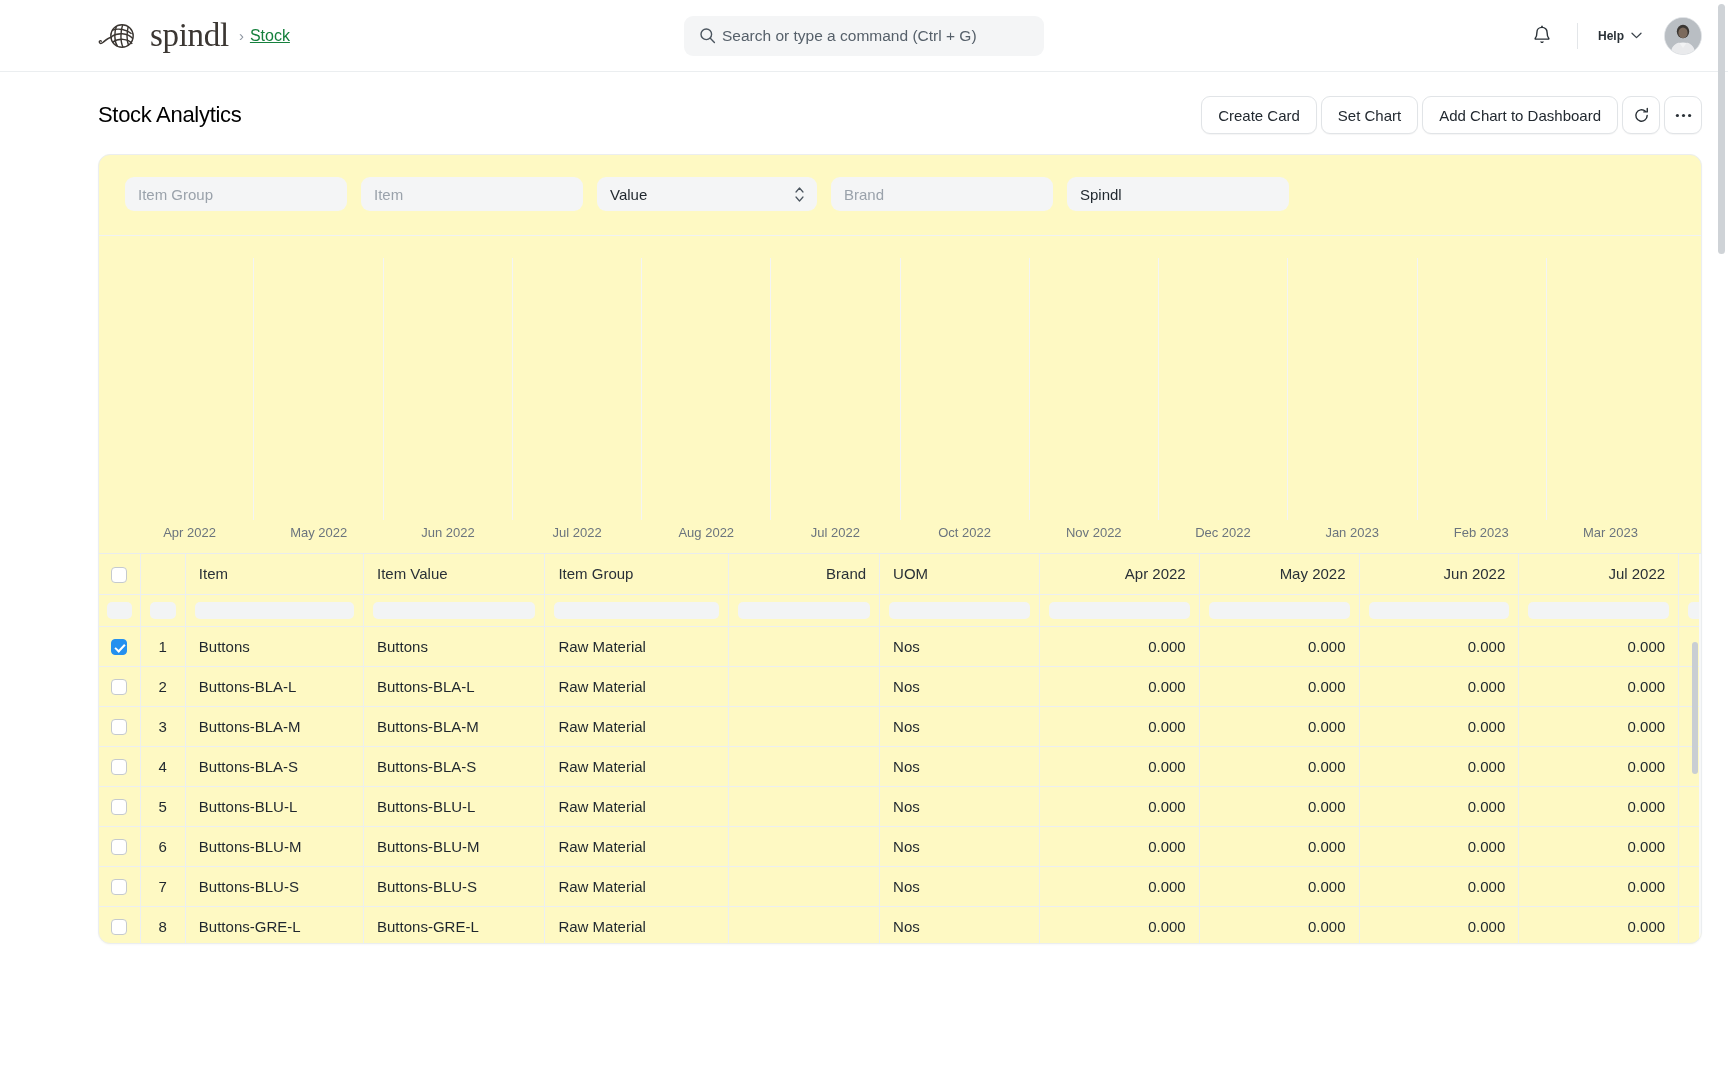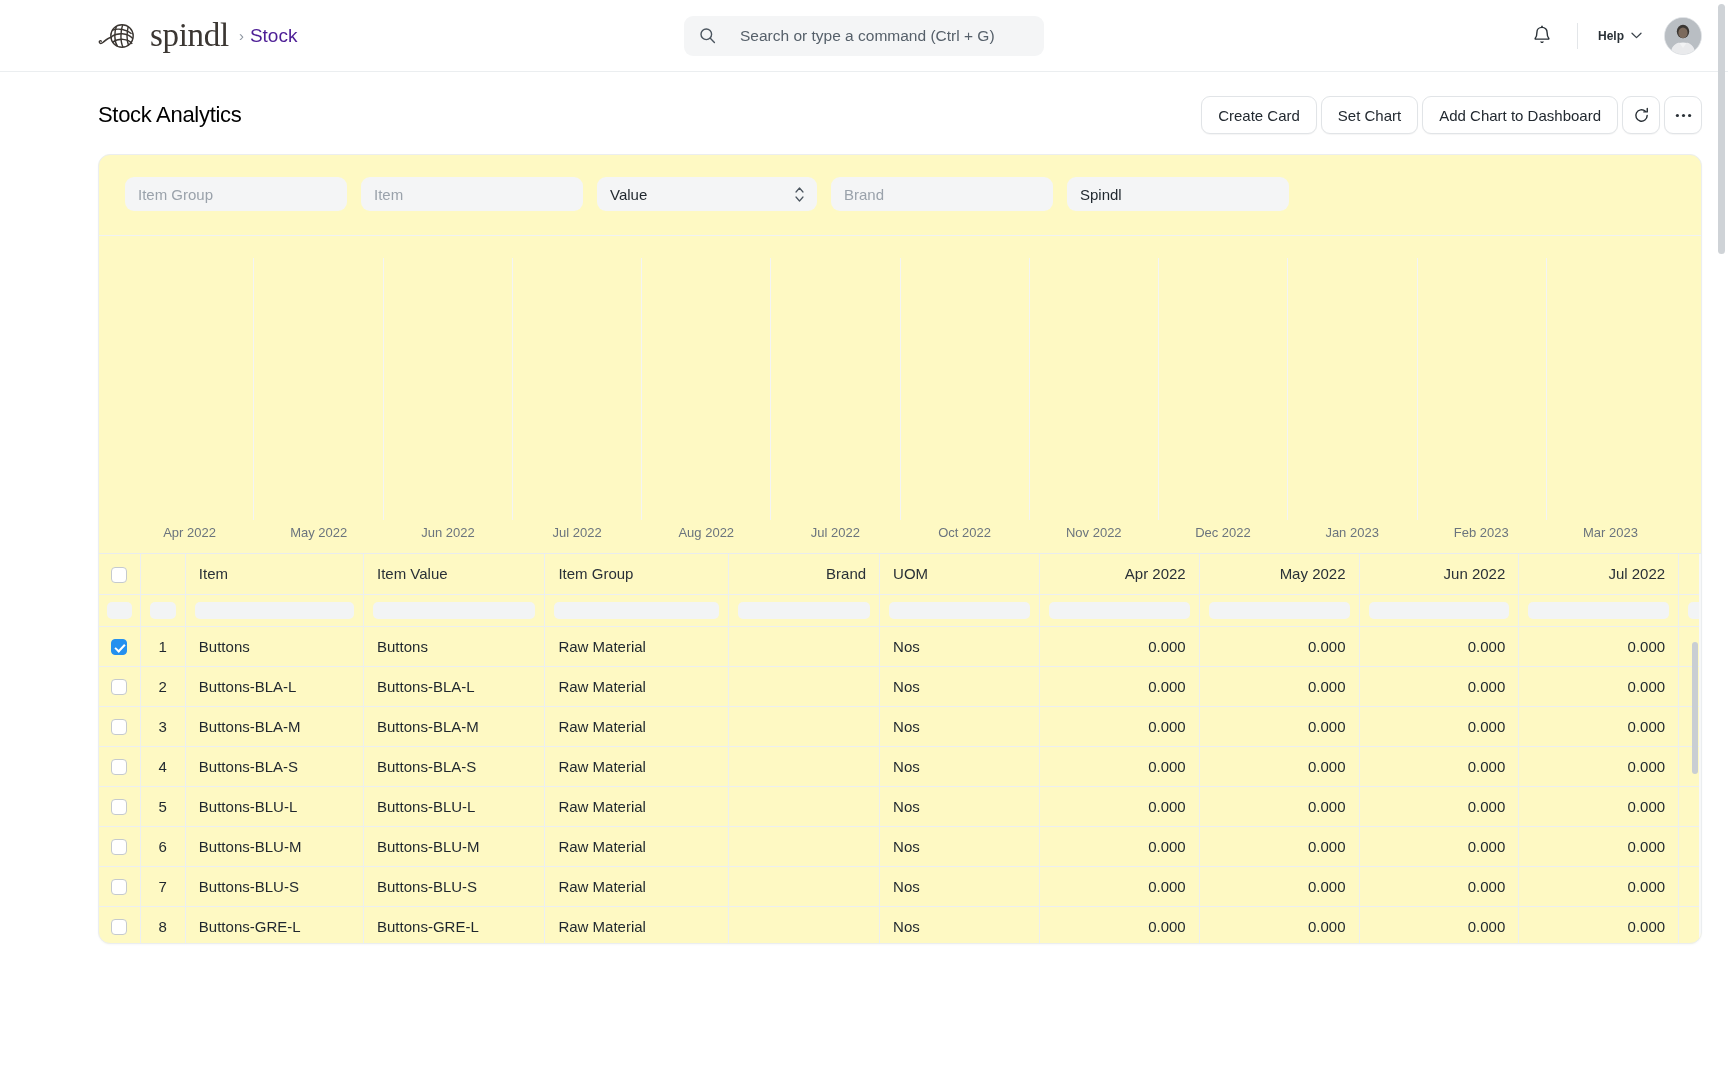--- a/index.html
+++ b/index.html
@@ -21,29 +21,29 @@
     position: relative;
   }
   .brand { display: flex; align-items: center; gap: 10px; }
   .logo-mark { width: 42px; height: 34px; display: block; flex: none; }
   .logo-word {
     font-family: "Liberation Serif", serif;
     font-size: 33px; letter-spacing: -0.3px;
     color: #3b3632; line-height: 1;
   }
   .crumb-sep { color: #8d95a0; font-size: 15px; margin: 0 6px 0 10px; }
-  .crumb-text { font-size: 19px; color: #4c1d95; }
+  .crumb-text { font-size: 16px; color: #15803d; text-decoration: underline; }
 
   .search-wrap {
     position: absolute; left: 50%; transform: translateX(-50%);
     width: 360px;
   }
   .search-box {
     height: 40px; border-radius: 9px; background: #f4f5f6;
-    display: flex; align-items: center; gap: 24px; padding: 0 15px;
+    display: flex; align-items: center; gap: 6px; padding: 0 15px;
     cursor: text;
   }
   .search-ph { font-size: 15.5px; color: #56606a; }
 
   .nav-right {
     margin-left: auto; display: flex; align-items: center; gap: 0;
   }
   .bell-btn {
     width: 38px; height: 38px; display: flex; align-items: center;
     justify-content: center; border-radius: 8px; cursor: pointer;

